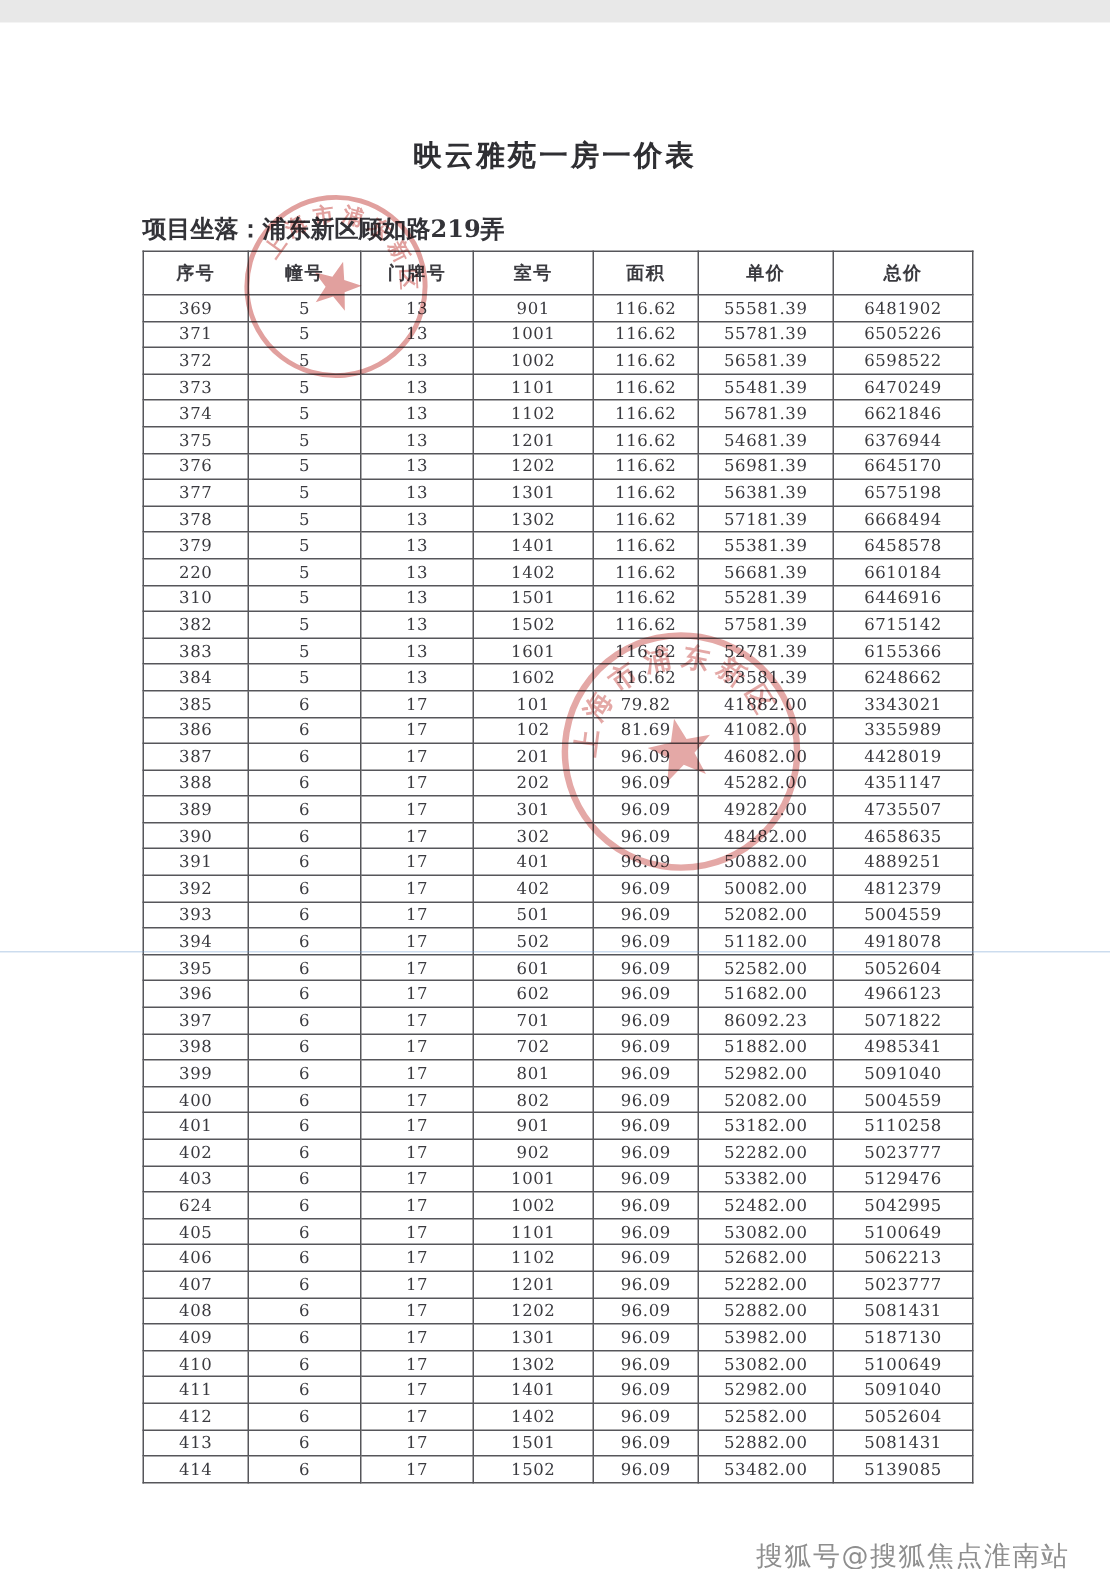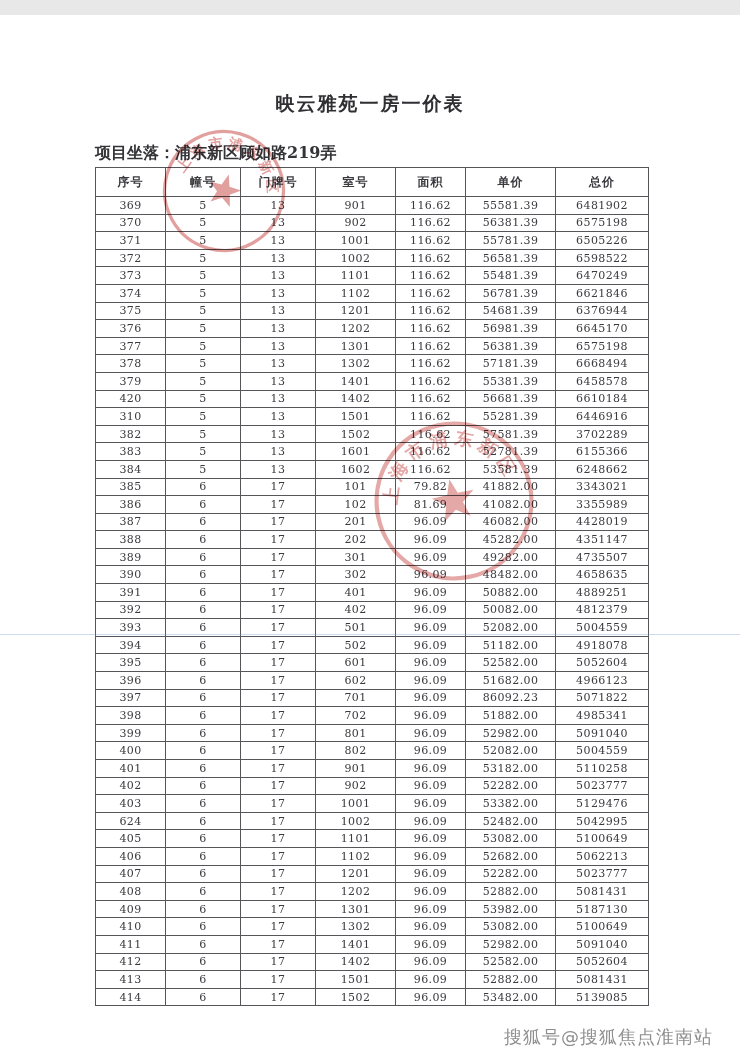--- a/index.html
+++ b/index.html
@@ -152,111 +152,102 @@
         <tr>
           <td>369</td>
           <td>5</td>
           <td>13</td>
           <td>901</td>
           <td>116.62</td>
           <td>55581.39</td>
           <td>6481902</td>
         </tr>
         <tr>
-          <td>370</td>
-          <td>5</td>
-          <td>13</td>
-          <td>902</td>
+          <td>371</td>
+          <td>5</td>
+          <td>13</td>
+          <td>1001</td>
+          <td>116.62</td>
+          <td>55781.39</td>
+          <td>6505226</td>
+        </tr>
+        <tr>
+          <td>372</td>
+          <td>5</td>
+          <td>13</td>
+          <td>1002</td>
+          <td>116.62</td>
+          <td>56581.39</td>
+          <td>6598522</td>
+        </tr>
+        <tr>
+          <td>373</td>
+          <td>5</td>
+          <td>13</td>
+          <td>1101</td>
+          <td>116.62</td>
+          <td>55481.39</td>
+          <td>6470249</td>
+        </tr>
+        <tr>
+          <td>374</td>
+          <td>5</td>
+          <td>13</td>
+          <td>1102</td>
+          <td>116.62</td>
+          <td>56781.39</td>
+          <td>6621846</td>
+        </tr>
+        <tr>
+          <td>375</td>
+          <td>5</td>
+          <td>13</td>
+          <td>1201</td>
+          <td>116.62</td>
+          <td>54681.39</td>
+          <td>6376944</td>
+        </tr>
+        <tr>
+          <td>376</td>
+          <td>5</td>
+          <td>13</td>
+          <td>1202</td>
+          <td>116.62</td>
+          <td>56981.39</td>
+          <td>6645170</td>
+        </tr>
+        <tr>
+          <td>377</td>
+          <td>5</td>
+          <td>13</td>
+          <td>1301</td>
           <td>116.62</td>
           <td>56381.39</td>
           <td>6575198</td>
         </tr>
         <tr>
-          <td>371</td>
-          <td>5</td>
-          <td>13</td>
-          <td>1001</td>
-          <td>116.62</td>
-          <td>55781.39</td>
-          <td>6505226</td>
-        </tr>
-        <tr>
-          <td>372</td>
-          <td>5</td>
-          <td>13</td>
-          <td>1002</td>
-          <td>116.62</td>
-          <td>56581.39</td>
-          <td>6598522</td>
-        </tr>
-        <tr>
-          <td>373</td>
-          <td>5</td>
-          <td>13</td>
-          <td>1101</td>
-          <td>116.62</td>
-          <td>55481.39</td>
-          <td>6470249</td>
-        </tr>
-        <tr>
-          <td>374</td>
-          <td>5</td>
-          <td>13</td>
-          <td>1102</td>
-          <td>116.62</td>
-          <td>56781.39</td>
-          <td>6621846</td>
-        </tr>
-        <tr>
-          <td>375</td>
-          <td>5</td>
-          <td>13</td>
-          <td>1201</td>
-          <td>116.62</td>
-          <td>54681.39</td>
-          <td>6376944</td>
-        </tr>
-        <tr>
-          <td>376</td>
-          <td>5</td>
-          <td>13</td>
-          <td>1202</td>
-          <td>116.62</td>
-          <td>56981.39</td>
-          <td>6645170</td>
-        </tr>
-        <tr>
-          <td>377</td>
-          <td>5</td>
-          <td>13</td>
-          <td>1301</td>
-          <td>116.62</td>
-          <td>56381.39</td>
-          <td>6575198</td>
-        </tr>
-        <tr>
           <td>378</td>
           <td>5</td>
           <td>13</td>
           <td>1302</td>
           <td>116.62</td>
           <td>57181.39</td>
           <td>6668494</td>
         </tr>
         <tr>
           <td>379</td>
           <td>5</td>
           <td>13</td>
           <td>1401</td>
           <td>116.62</td>
           <td>55381.39</td>
           <td>6458578</td>
         </tr>
         <tr>
-          <td>420</td>
+          <td>220</td>
           <td>5</td>
           <td>13</td>
           <td>1402</td>
           <td>116.62</td>
           <td>56681.39</td>
           <td>6610184</td>
         </tr>
         <tr>
           <td>310</td>
           <td>5</td>
@@ -266,21 +257,21 @@
           <td>55281.39</td>
           <td>6446916</td>
         </tr>
         <tr>
           <td>382</td>
           <td>5</td>
           <td>13</td>
           <td>1502</td>
           <td>116.62</td>
           <td>57581.39</td>
-          <td>3702289</td>
+          <td>6715142</td>
         </tr>
         <tr>
           <td>383</td>
           <td>5</td>
           <td>13</td>
           <td>1601</td>
           <td>116.62</td>
           <td>52781.39</td>
           <td>6155366</td>
         </tr>

